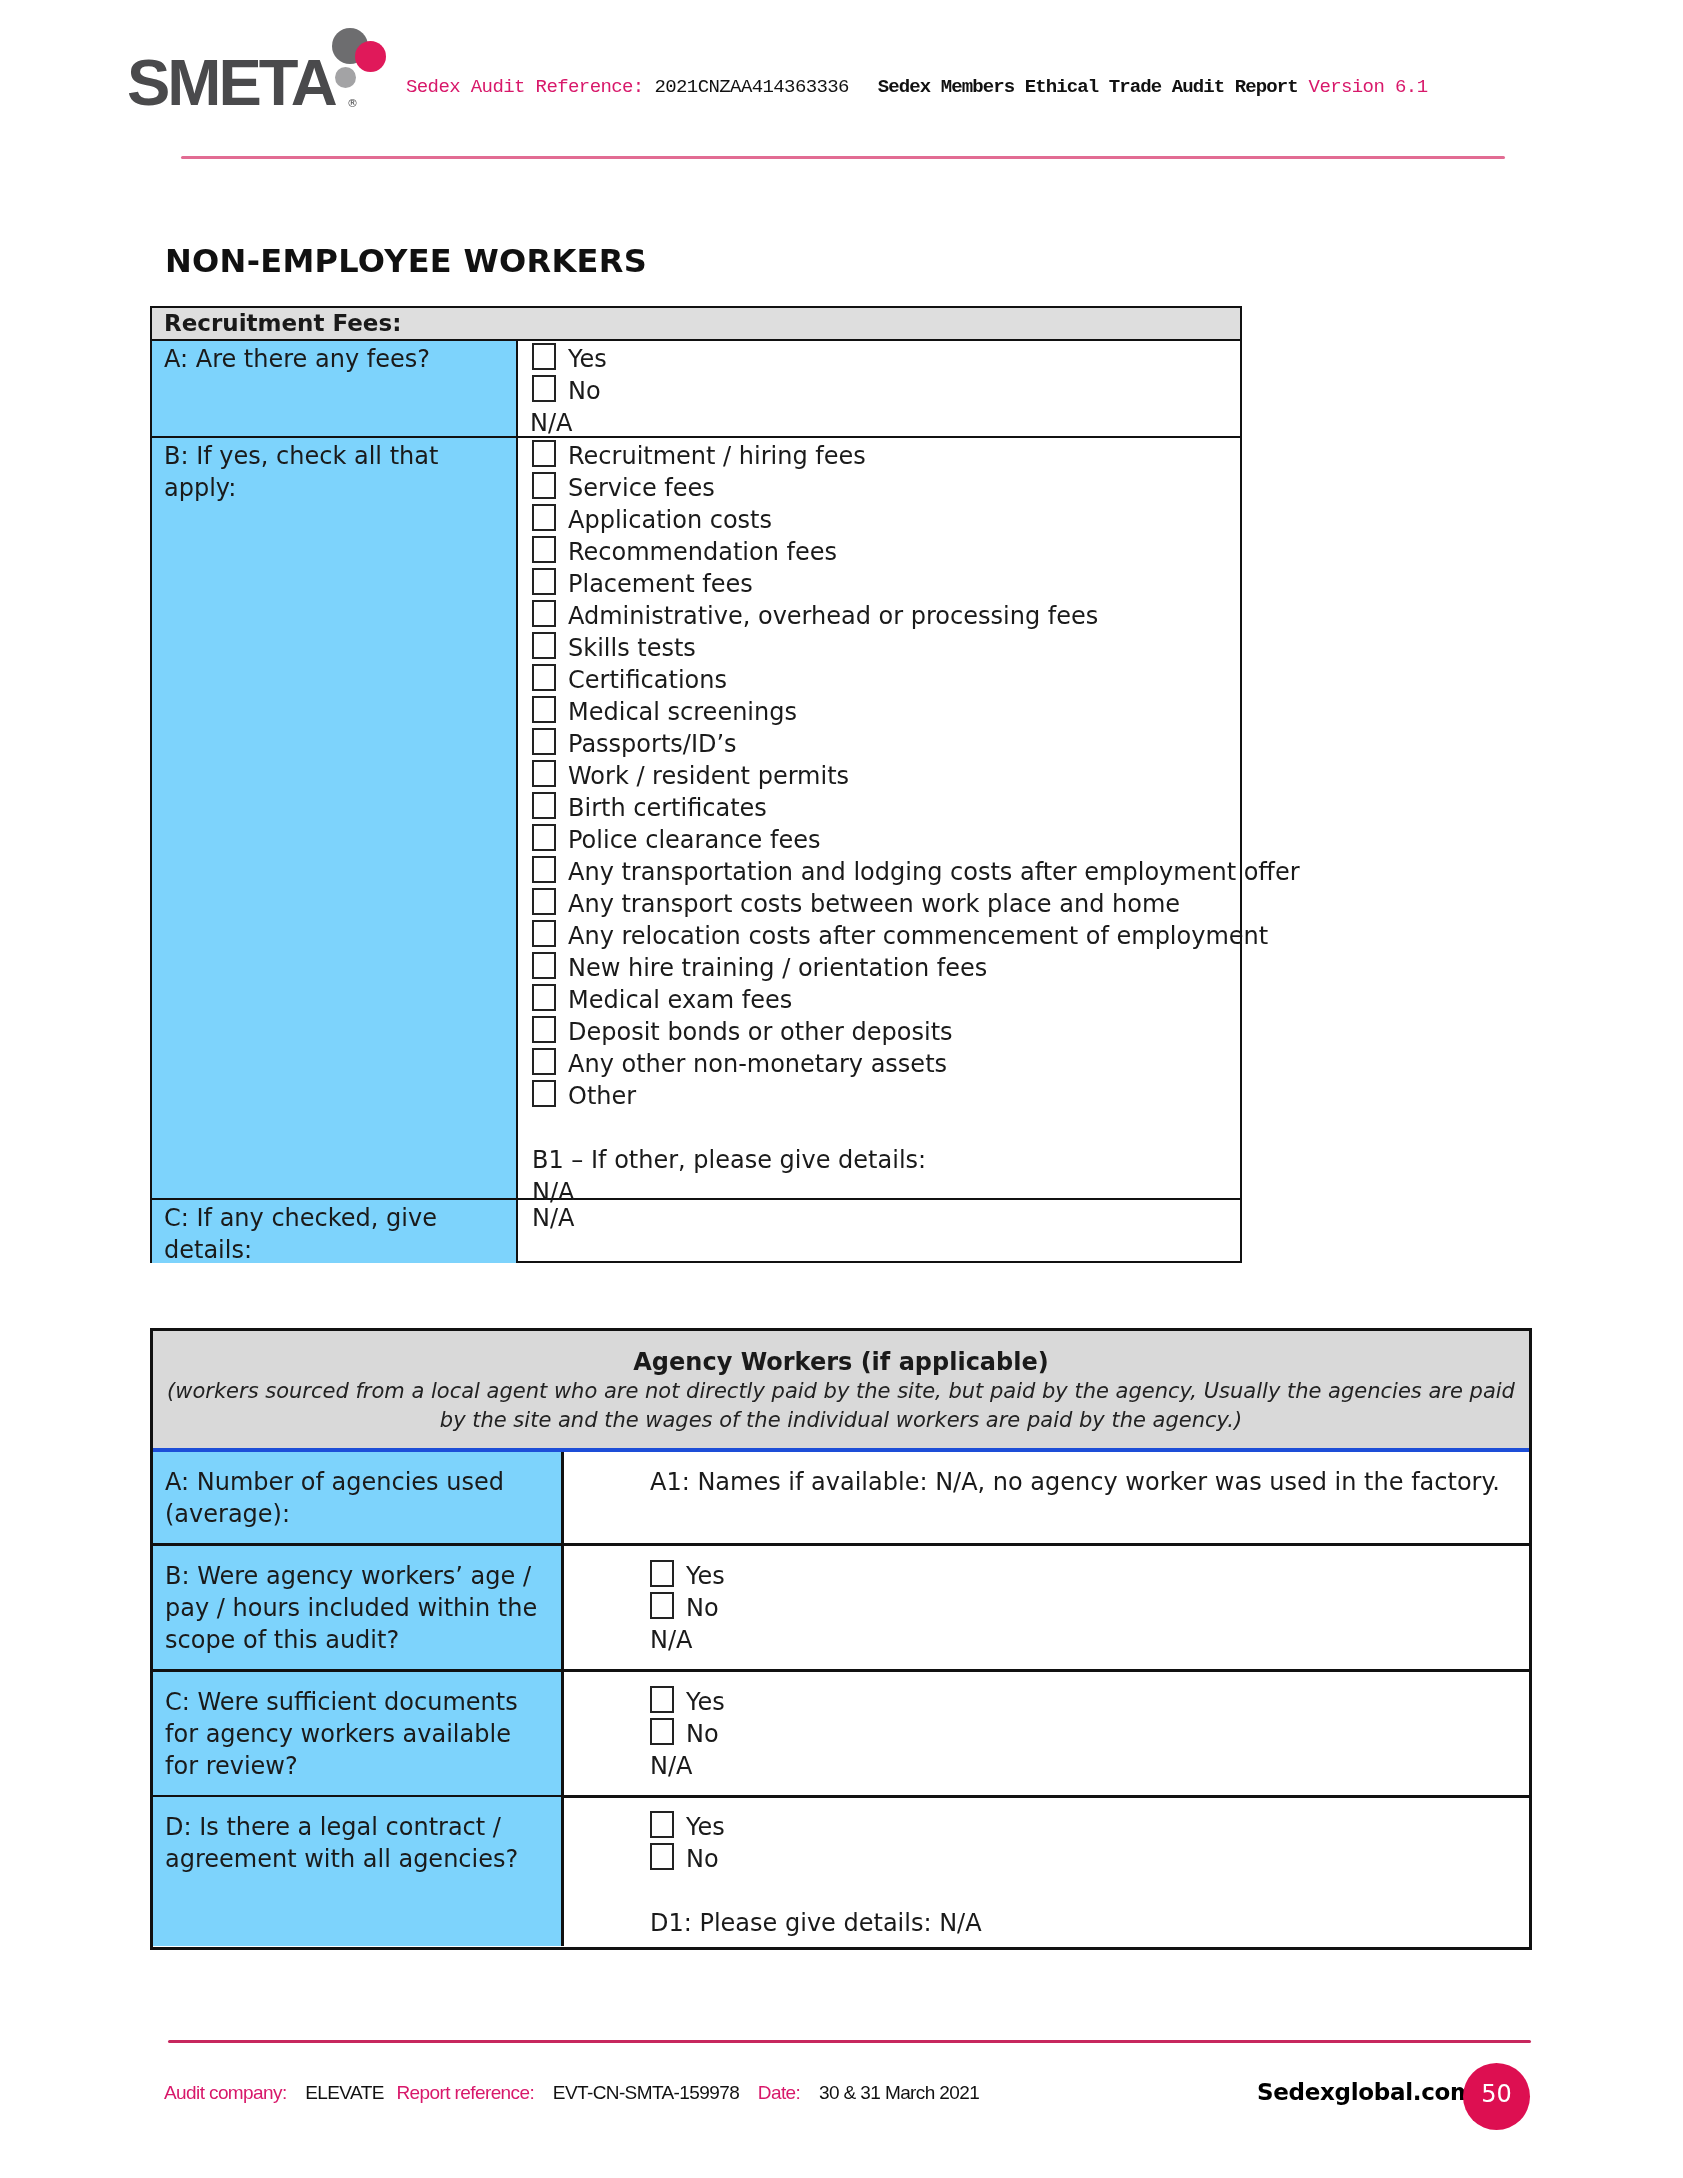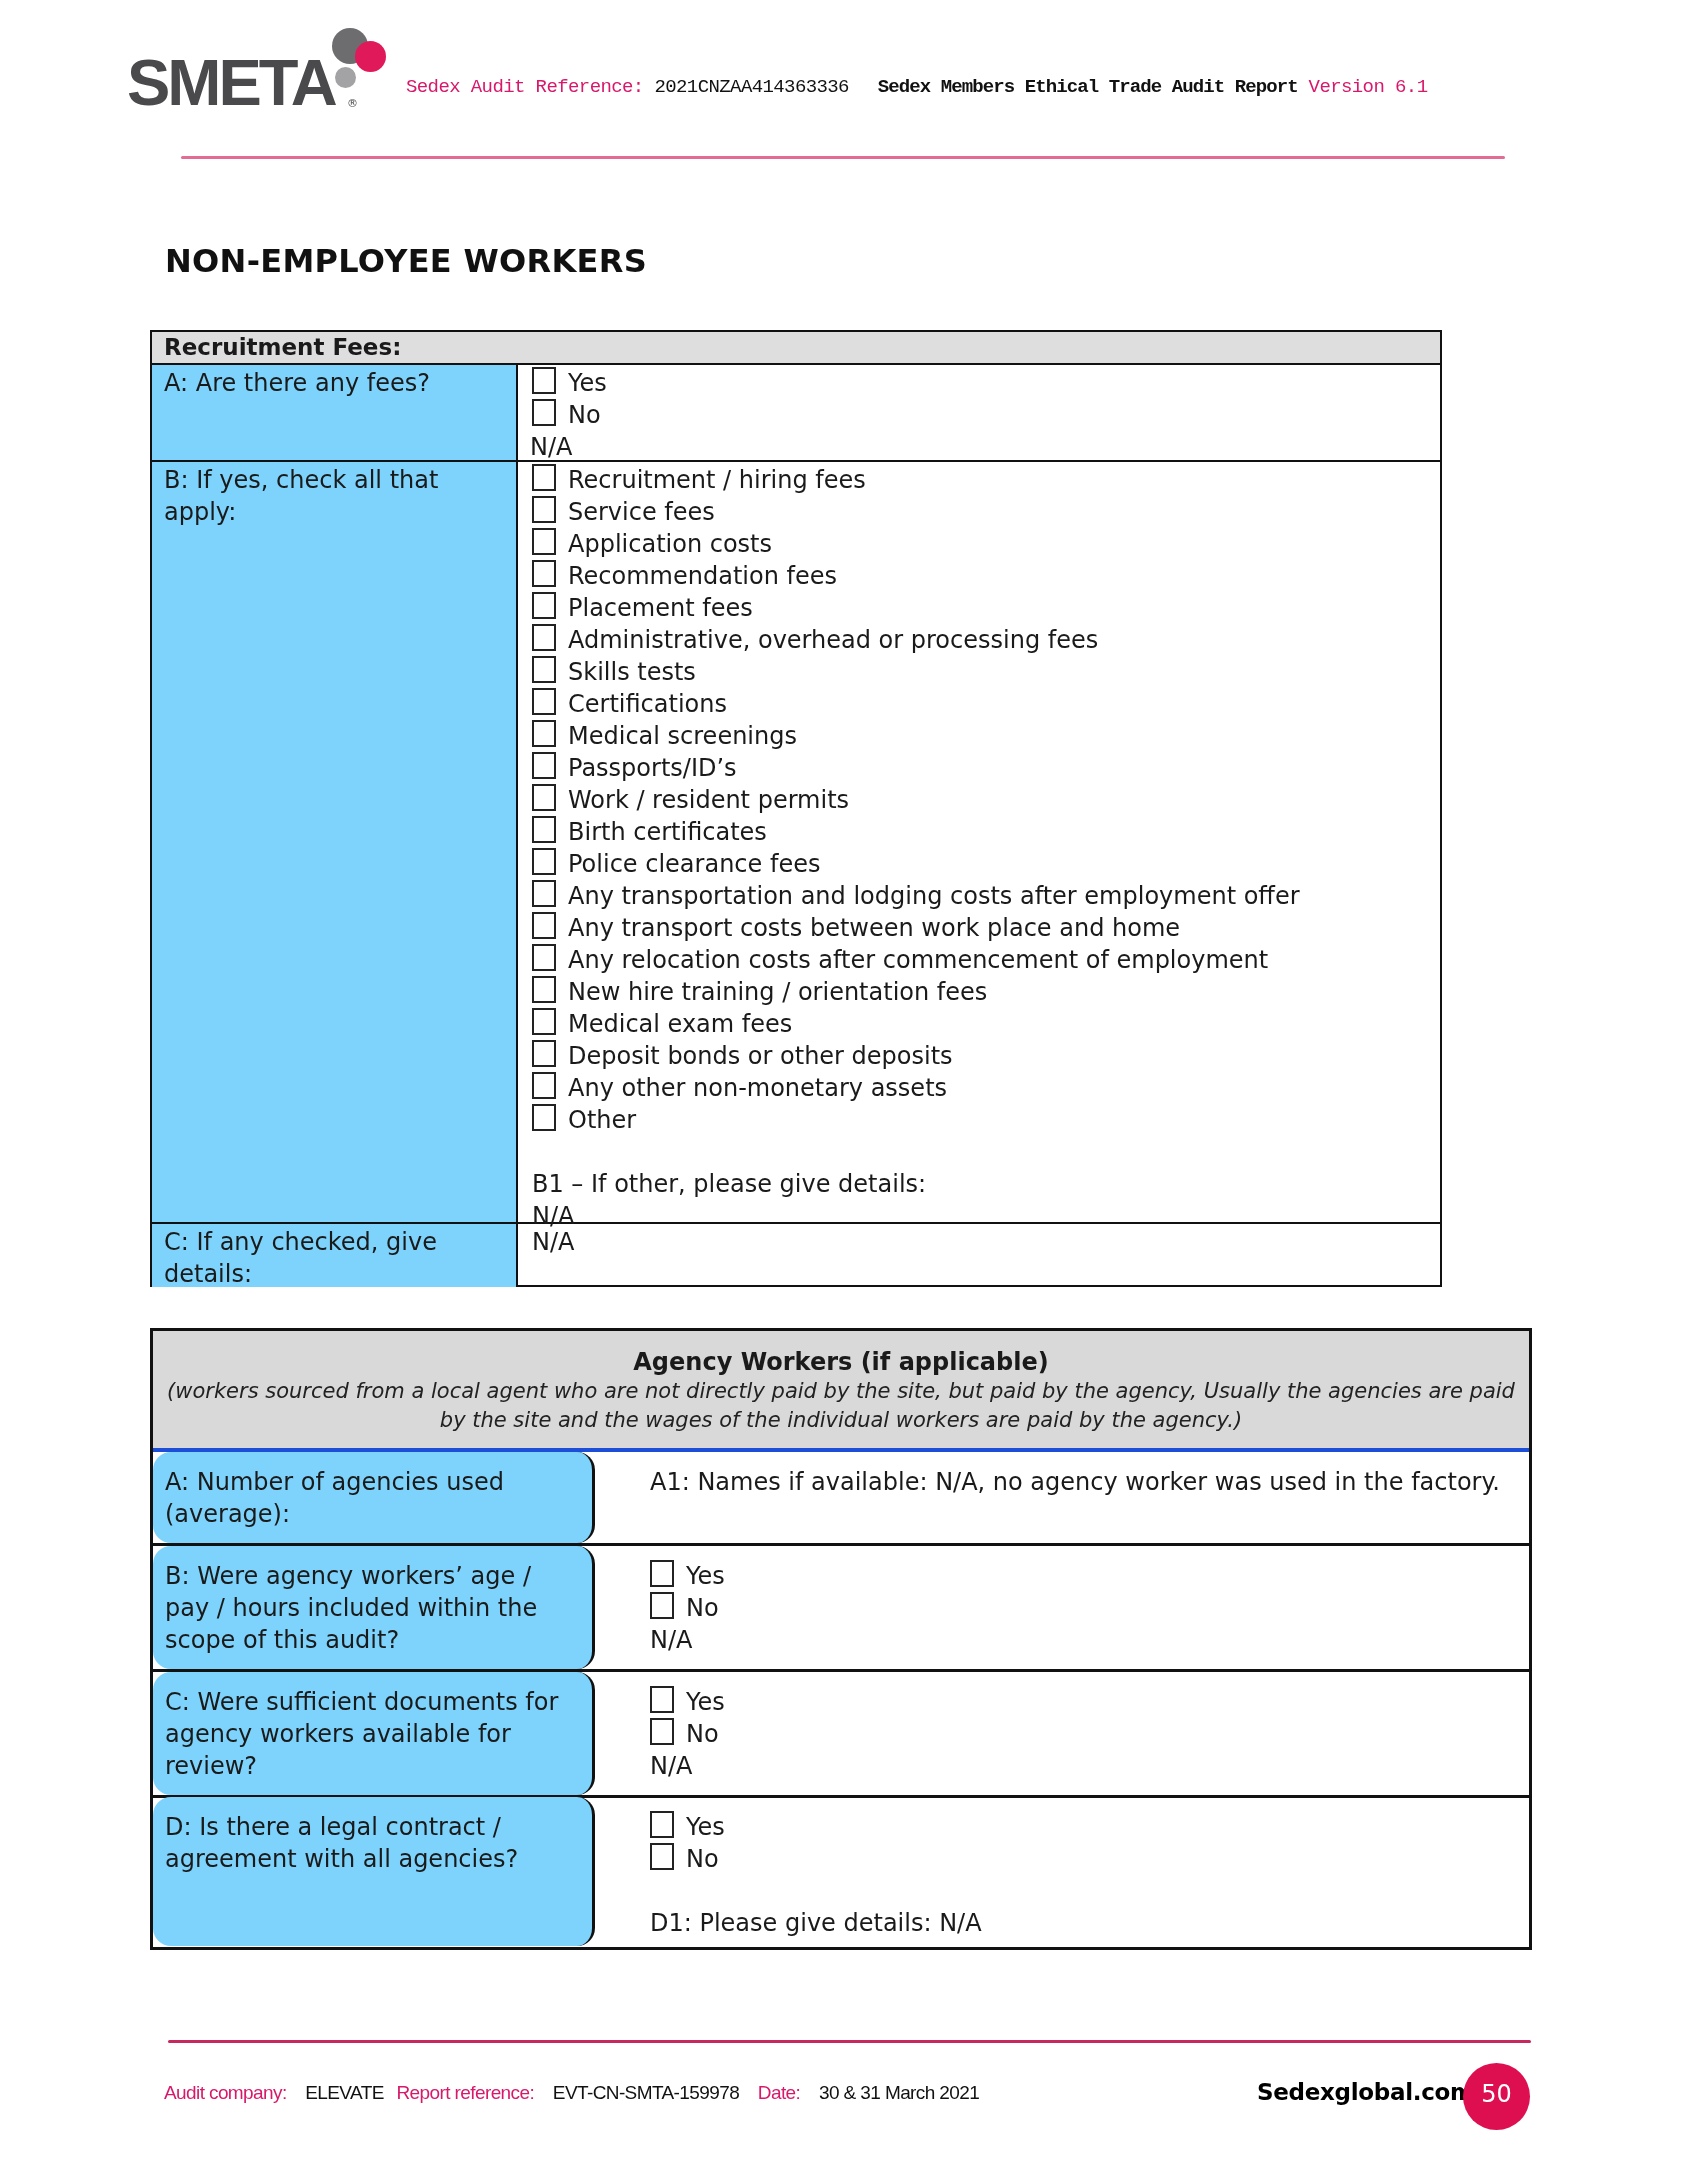--- a/index.html
+++ b/index.html
@@ -18,30 +18,30 @@
   .header-ref { position: absolute; left: 406px; top: 76px; font-family: Liberation Mono, monospace; font-size: 19px; letter-spacing: -0.6px; white-space: nowrap; }
   .pink { color: #d8186a; }
   .black { color: #111; }
   .header-ref .title-bold { font-weight: bold; margin-left: 18px; color: #111; letter-spacing: -0.9px; }
   .header-line { position: absolute; left: 181px; top: 156px; width: 1324px; height: 3px; background: #e26c93; border-radius: 2px; }
 
   .page-title { position: absolute; left: 165px; top: 242px; font-family: "DejaVu Sans", sans-serif; font-weight: bold; font-size: 32px; color: #111; letter-spacing: 0.3px; }
 
   
   .tbl { position: absolute; border: 2px solid #111; background: #fff; }
-  .t1 { left: 150px; top: 306px; width: 1292px; height: 957px; margin-top: 24px; }
+  .t1 { left: 150px; top: 306px; width: 1092px; height: 957px; }
   .t2 { left: 150px; top: 1328px; width: 1382px; height: 622px; border-width: 3px; }
 
   .row { position: absolute; left: 0; right: 0; border-bottom: 2px solid #111; }
   .row:last-child { border-bottom: none; }
   .cell-l { position: absolute; left: 0; top: 0; bottom: 0; background: #7dd3fc; border-right: 2px solid #111; padding: 4px 12px; font-size: 24px; line-height: 32px; }
   .cell-r { position: absolute; top: 0; bottom: 0; right: 0; padding: 4px 14px; font-size: 24px; line-height: 32px; }
   .t1 .cell-l { width: 366px; padding-top: 2px; }
   .t1 .cell-r { left: 366px; padding-top: 2px; }
-  .t2 .cell-l { width: 442px; border-right-width: 3px; padding-top: 14px; border-radius: 18px; }
+  .t2 .cell-l { width: 411px; border-right-width: 3px; padding-top: 14px; }
   .t2 .cell-r { left: 483px; padding-top: 14px; }
 
   .t1-head { position: absolute; left: 0; right: 0; top: 0; height: 33px; background: #dedede; border-bottom: 2px solid #111; font-weight: bold; font-size: 23px; line-height: 30px; padding-left: 12px; }
 
   .t2-head { position: absolute; left: 0; right: 0; top: 0; height: 121px; background: #d9d9d9; border-bottom: 4px solid #1d4ed8; text-align: center; padding-top: 16px; }
   .t2-head .h-title { font-weight: bold; font-size: 24px; line-height: 30px; }
   .t2-head .h-note { font-style: italic; font-size: 21px; line-height: 29px; padding: 0 12px; color: #222; }
   .t2 .row { border-bottom-width: 3px; }
 
   .opt { display: flex; align-items: flex-start; height: 32px; white-space: nowrap; }

